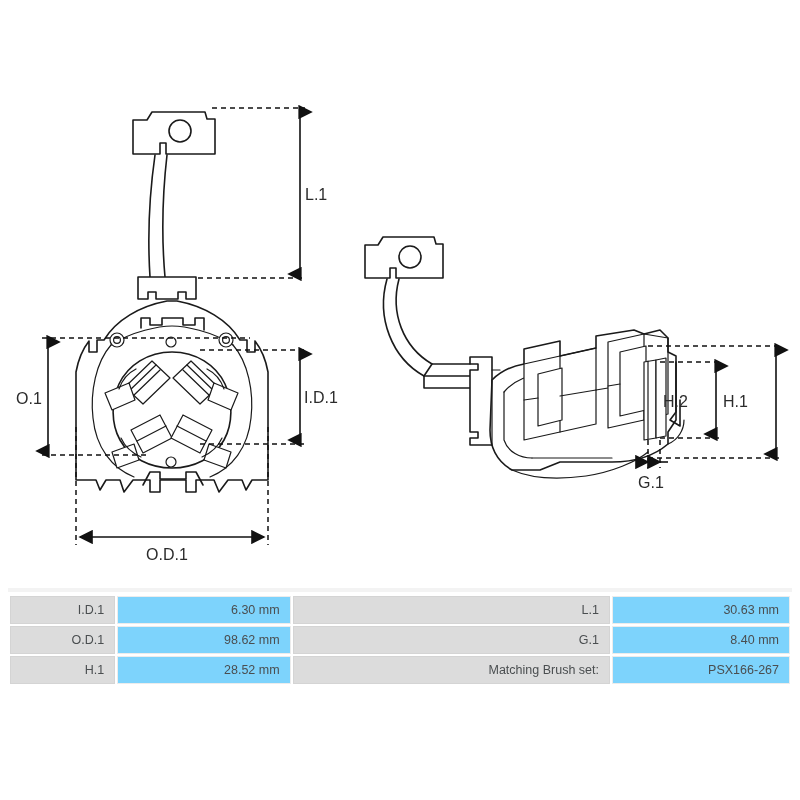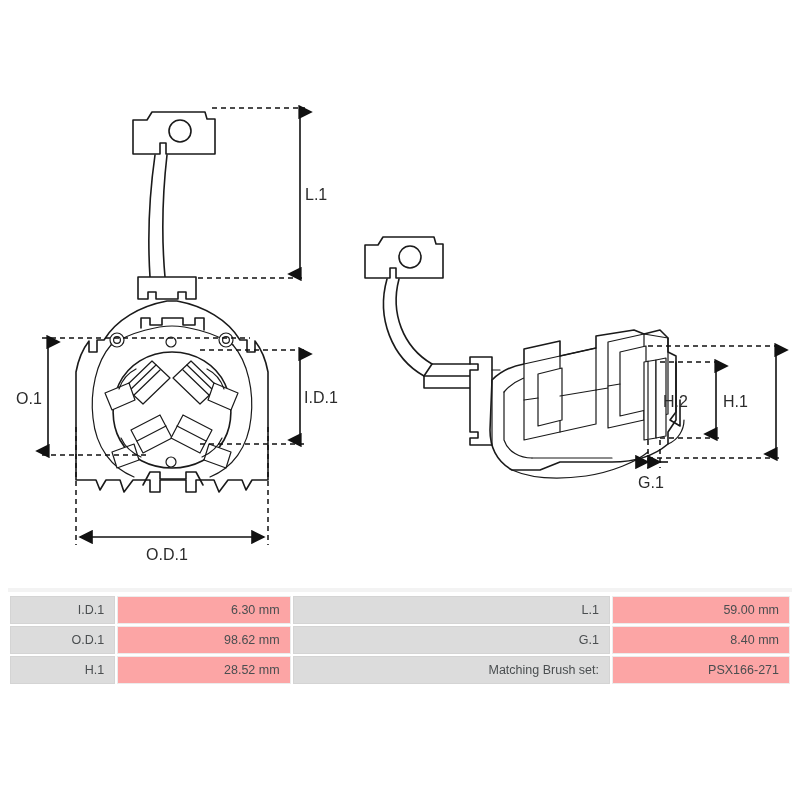--- a/index.html
+++ b/index.html
@@ -36,21 +36,21 @@
     white-space:nowrap;
     overflow:hidden;
     border:1px solid #e6e6e6;
   }
   td.lbl{
     background:#dcdcdc;
     border:1px solid #d4d4d4;
     color:#4a4e50;
   }
   td.val{
-    background:#fca5a5;
+    background:#7dd3fc;
     border:1px solid #ececec;
     color:#4a4e50;
   }
   col.c-lbl1{width:13.6%;}
   col.c-val1{width:22.4%;}
   col.c-lbl2{width:41.0%;}
   col.c-val2{width:23.0%;}
   .table-topband{
     position:absolute;left:8px;top:588px;width:784px;height:4px;
     background:#f3f3f3;
@@ -331,29 +331,29 @@
       <col class="c-lbl1">
         <col class="c-val1">
         <col class="c-lbl2">
         <col class="c-val2">
     </colgroup>
     <tbody>
       <tr>
         <td class="lbl">I.D.1</td>
         <td class="val">6.30 mm</td>
         <td class="lbl">L.1</td>
-        <td class="val">59.00 mm</td>
+        <td class="val">30.63 mm</td>
       </tr>
       <tr>
         <td class="lbl">O.D.1</td>
         <td class="val">98.62 mm</td>
         <td class="lbl">G.1</td>
         <td class="val">8.40 mm</td>
       </tr>
       <tr>
         <td class="lbl">H.1</td>
         <td class="val">28.52 mm</td>
         <td class="lbl">Matching Brush set:</td>
-        <td class="val">PSX166-271</td>
+        <td class="val">PSX166-267</td>
       </tr>
     </tbody>
   </table>
 </div>
 
 </body></html>

